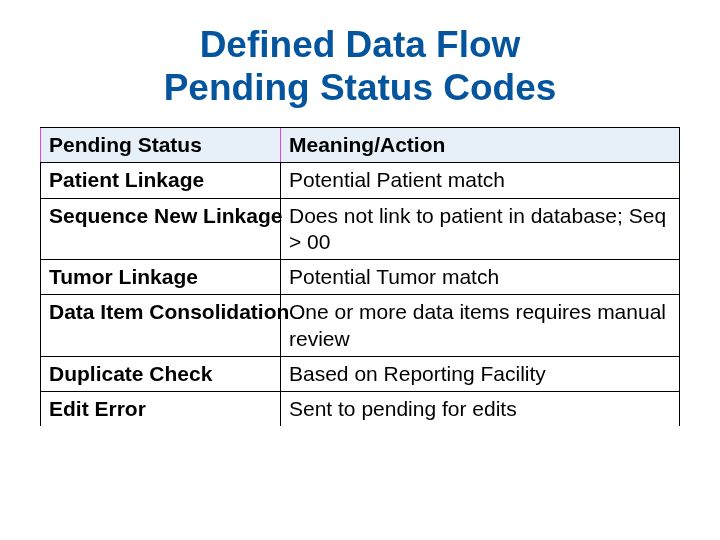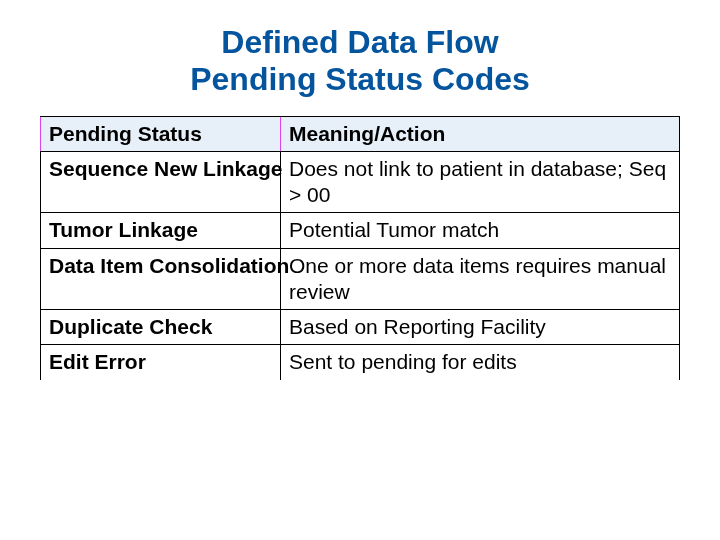--- a/index.html
+++ b/index.html
@@ -14,21 +14,21 @@
   .slide {
     box-sizing: border-box;
     width: 720px;
     height: 540px;
     padding: 24px 40px 0 40px;
   }
   .title {
     text-align: center;
     color: #04559e;
     font-weight: 700;
-    font-size: 32px;
+    font-size: 37px;
     line-height: 1.15;
     margin: 0 0 18px 0;
   }
   table.codes {
     border-collapse: collapse;
     width: 100%;
     table-layout: fixed;
     font-size: 21px;
     line-height: 1.25;
   }
@@ -80,20 +80,24 @@
         <col class="c2">
     </colgroup>
     <thead>
       <tr>
         <th>Pending Status</th>
         <th>Meaning/Action</th>
       </tr>
     </thead>
     <tbody>
       <tr>
+        <td class="status">Patient Linkage</td>
+        <td>Potential Patient match</td>
+      </tr>
+      <tr>
         <td class="status">Sequence New Linkage</td>
         <td>Does not link to patient in database; Seq &gt; 00</td>
       </tr>
       <tr>
         <td class="status">Tumor Linkage</td>
         <td>Potential Tumor match</td>
       </tr>
       <tr>
         <td class="status">Data Item Consolidation</td>
         <td>One or more data items requires manual review</td>

